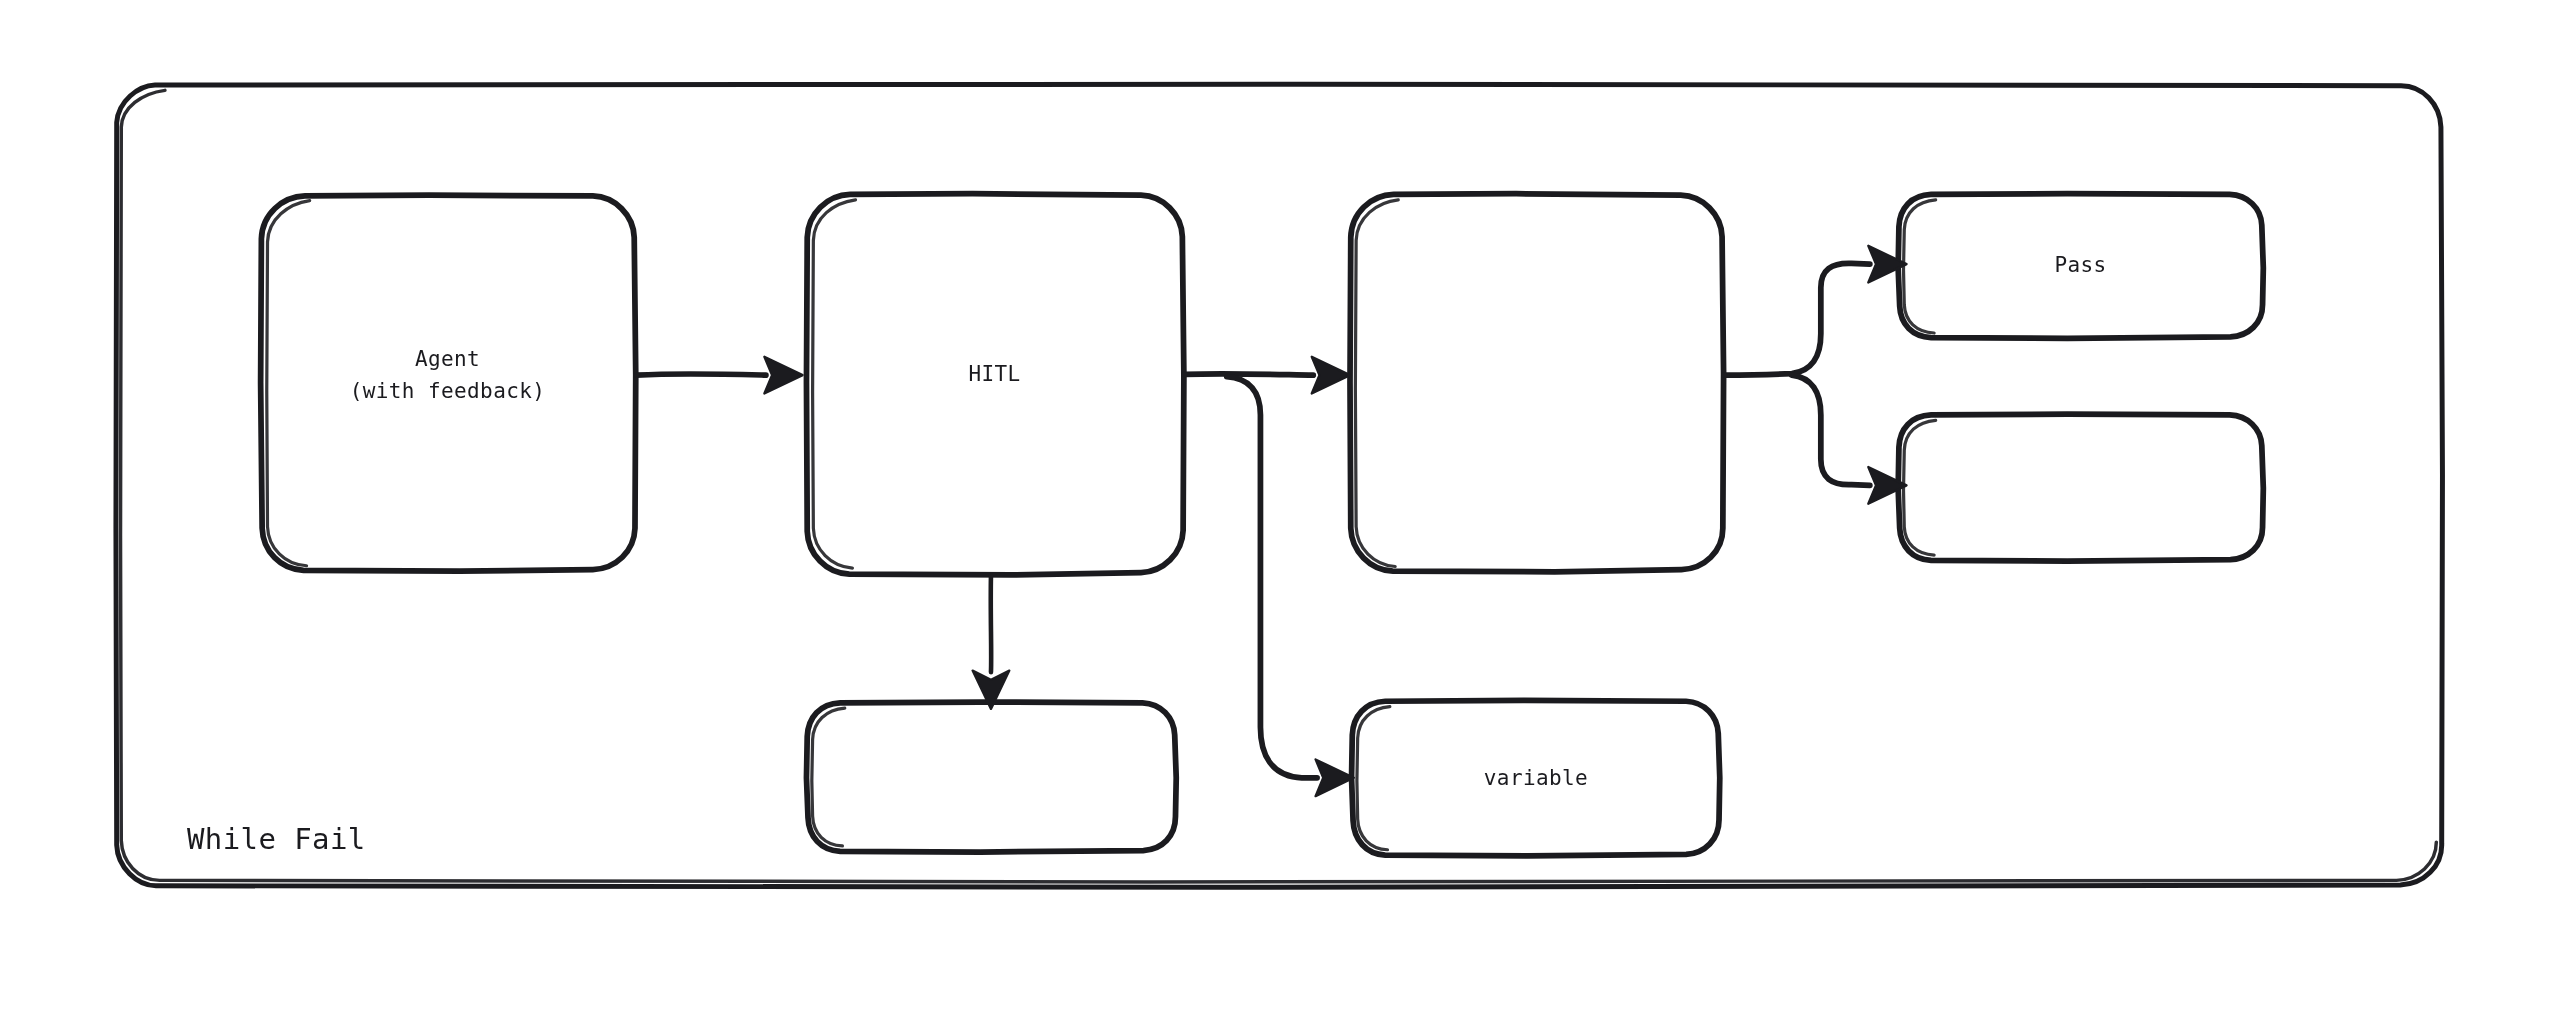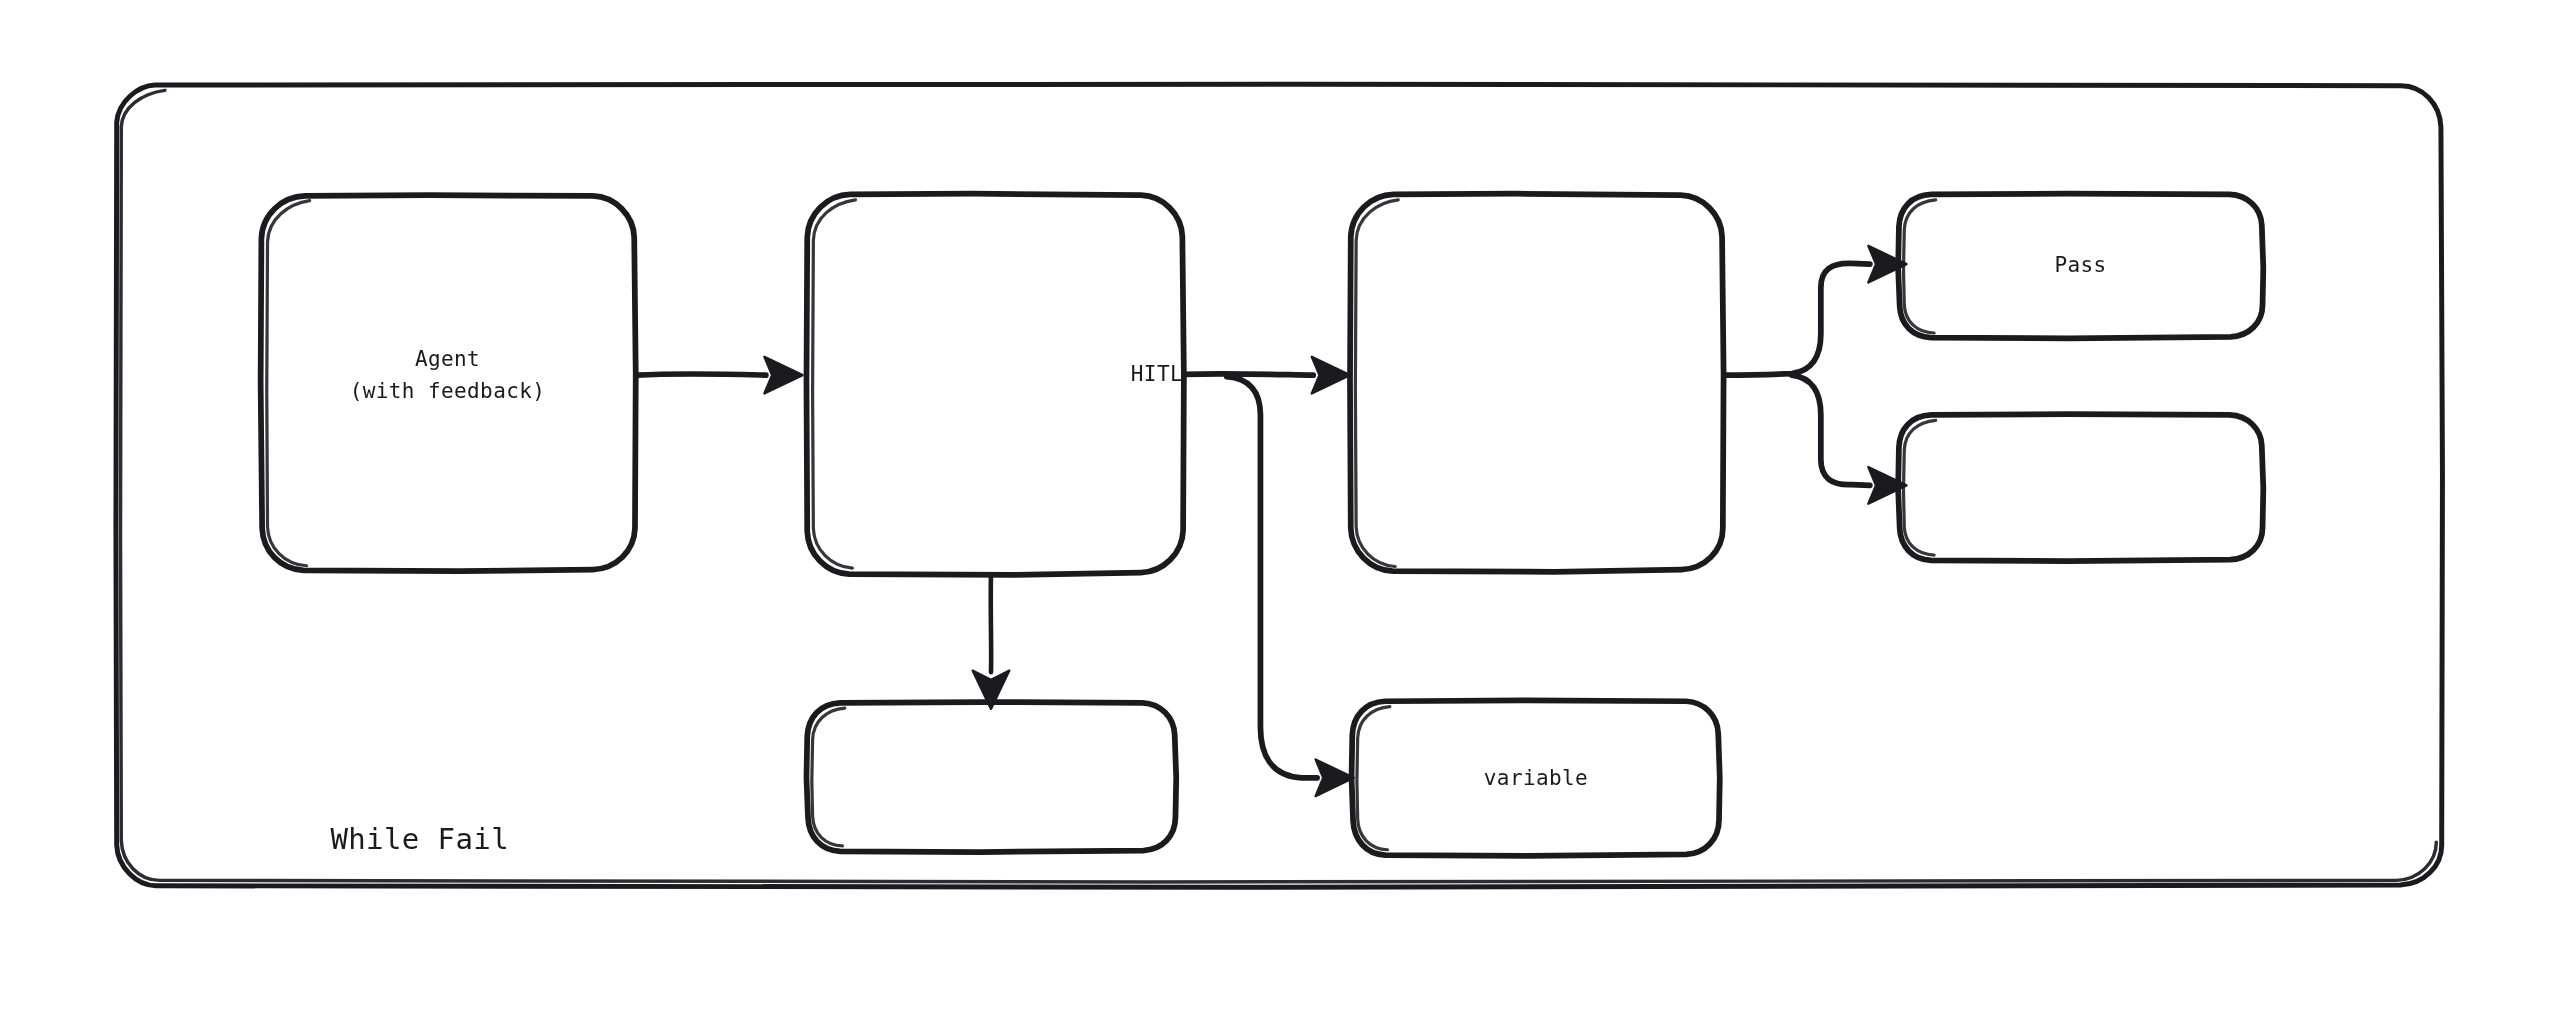--- a/index.html
+++ b/index.html
@@ -48,21 +48,21 @@
   }
   .node-label {
     display: flex;
     flex-direction: column;
     align-items: center;
     justify-content: center;
   }
   .node-label > span { display: block; }
   .group-label {
     font-size: 29px;
-    text-align: right;
+    text-align: left;
   }
 </style>
 </head>
 <body>
 
 <div id="canvas">
 
   <svg id="diagram-svg" viewBox="0 0 3364 1318">
 
     <g>
@@ -281,21 +281,21 @@
       <polygon class="arrow-head" points="2440,610 2490,634 2440,658 2450,634"></polygon>
     </g>
 
   </svg>
 
   <div class="label node-label" style="left:260px; top:329px; width:375px; height:93px;">
     <span>Agent</span>
     <span>(with feedback)</span>
   </div>
 
-  <div class="label node-label" style="left:806px; top:352px; width:377px; height:46px;align-items:flex-end;">
+  <div class="label node-label" style="left:806px; top:352px; width:377px; height:46px;">
     <span>HITL</span>
   </div>
 
 
   <div class="label node-label" style="left:1898px; top:243px; width:365px; height:46px;">
     <span>Pass</span>
   </div>
 
 
 

